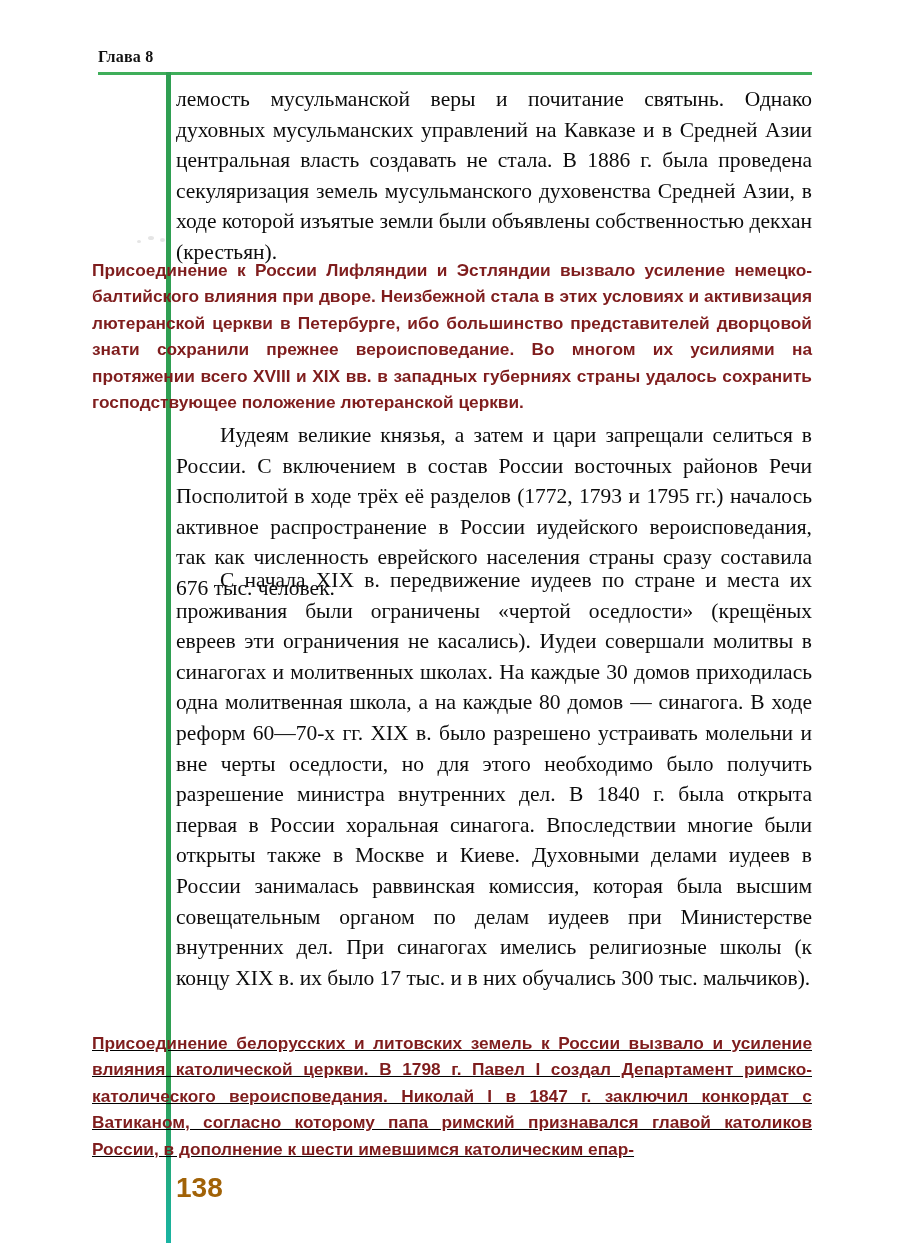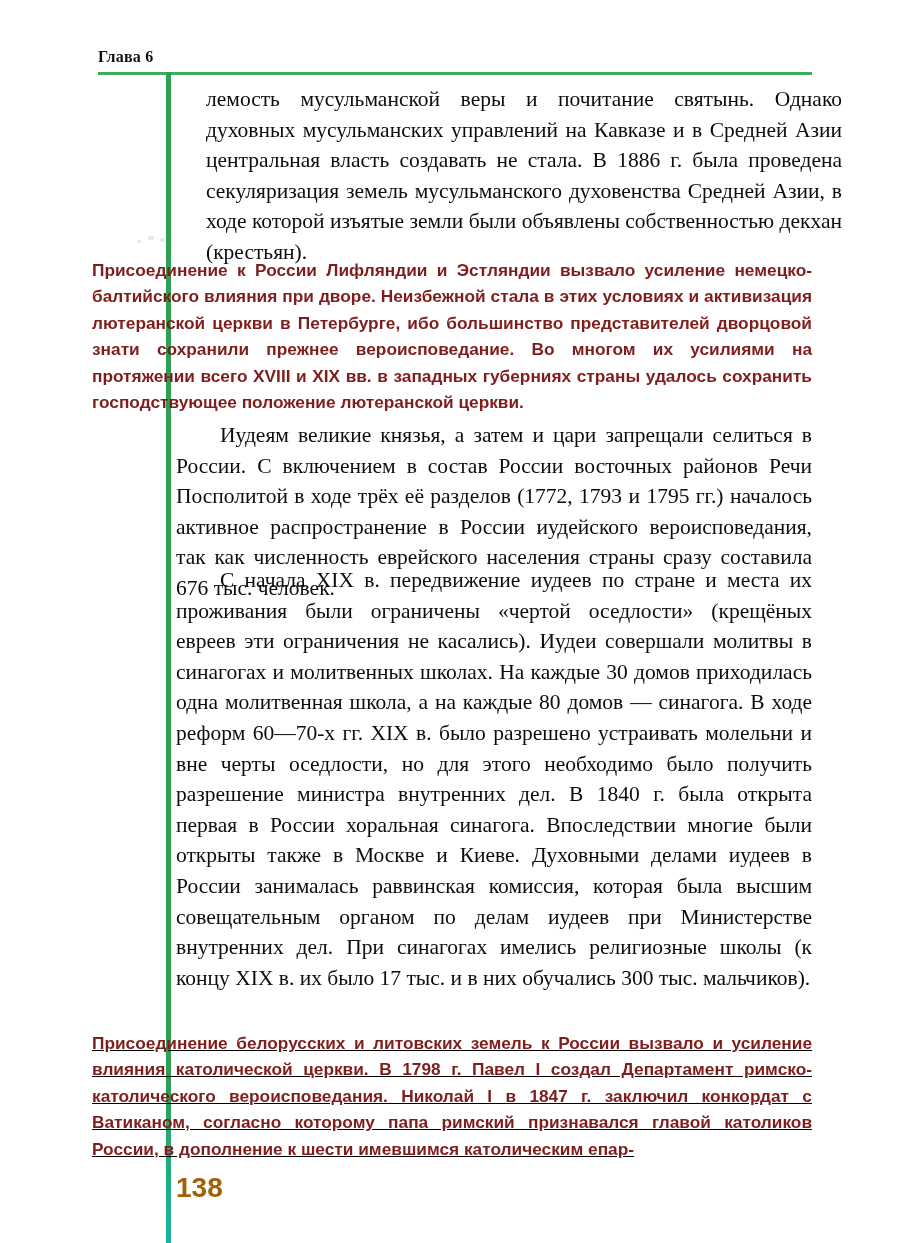--- a/index.html
+++ b/index.html
@@ -75,21 +75,21 @@
     margin: 0;
     font-family: "Liberation Sans", sans-serif;
     font-weight: bold;
     font-size: 17.3px;
     line-height: 26.4px;
     text-align: justify;
     text-justify: inter-word;
     color: #7f1d1d;
   }
 
-  .block-1 { top: 84px; margin-left: 30px; }
+  .block-1 { top: 84px; }
   .block-2 { top: 257px; left: 92px; width: 720px; }
   .block-3 { top: 420px; }
   .block-4 { top: 565px; }
   .block-5 { top: 1030px; left: 92px; width: 720px; text-decoration: underline; }
 
   .page-number {
     position: absolute;
     left: 176px;
     top: 1172px;
     font-family: "Liberation Sans", sans-serif;
@@ -104,21 +104,21 @@
     background: #cfcfcf;
     border-radius: 50%;
     opacity: .55;
   }
 </style>
 </head>
 <body>
 
 <div class="page">
 
-  <div class="chapter-head">Глава 6</div>
+  <div class="chapter-head">Глава 8</div>
 
   <div class="head-rule"></div>
 
   <div class="side-bar"></div>
 
   <div class="speckle" style="left:148px; top:236px; width:6px; height:4px;"></div>
   <div class="speckle" style="left:160px; top:238px; width:5px; height:4px;"></div>
   <div class="speckle" style="left:137px; top:240px; width:4px; height:3px;"></div>
 
   <div class="col block-1">

